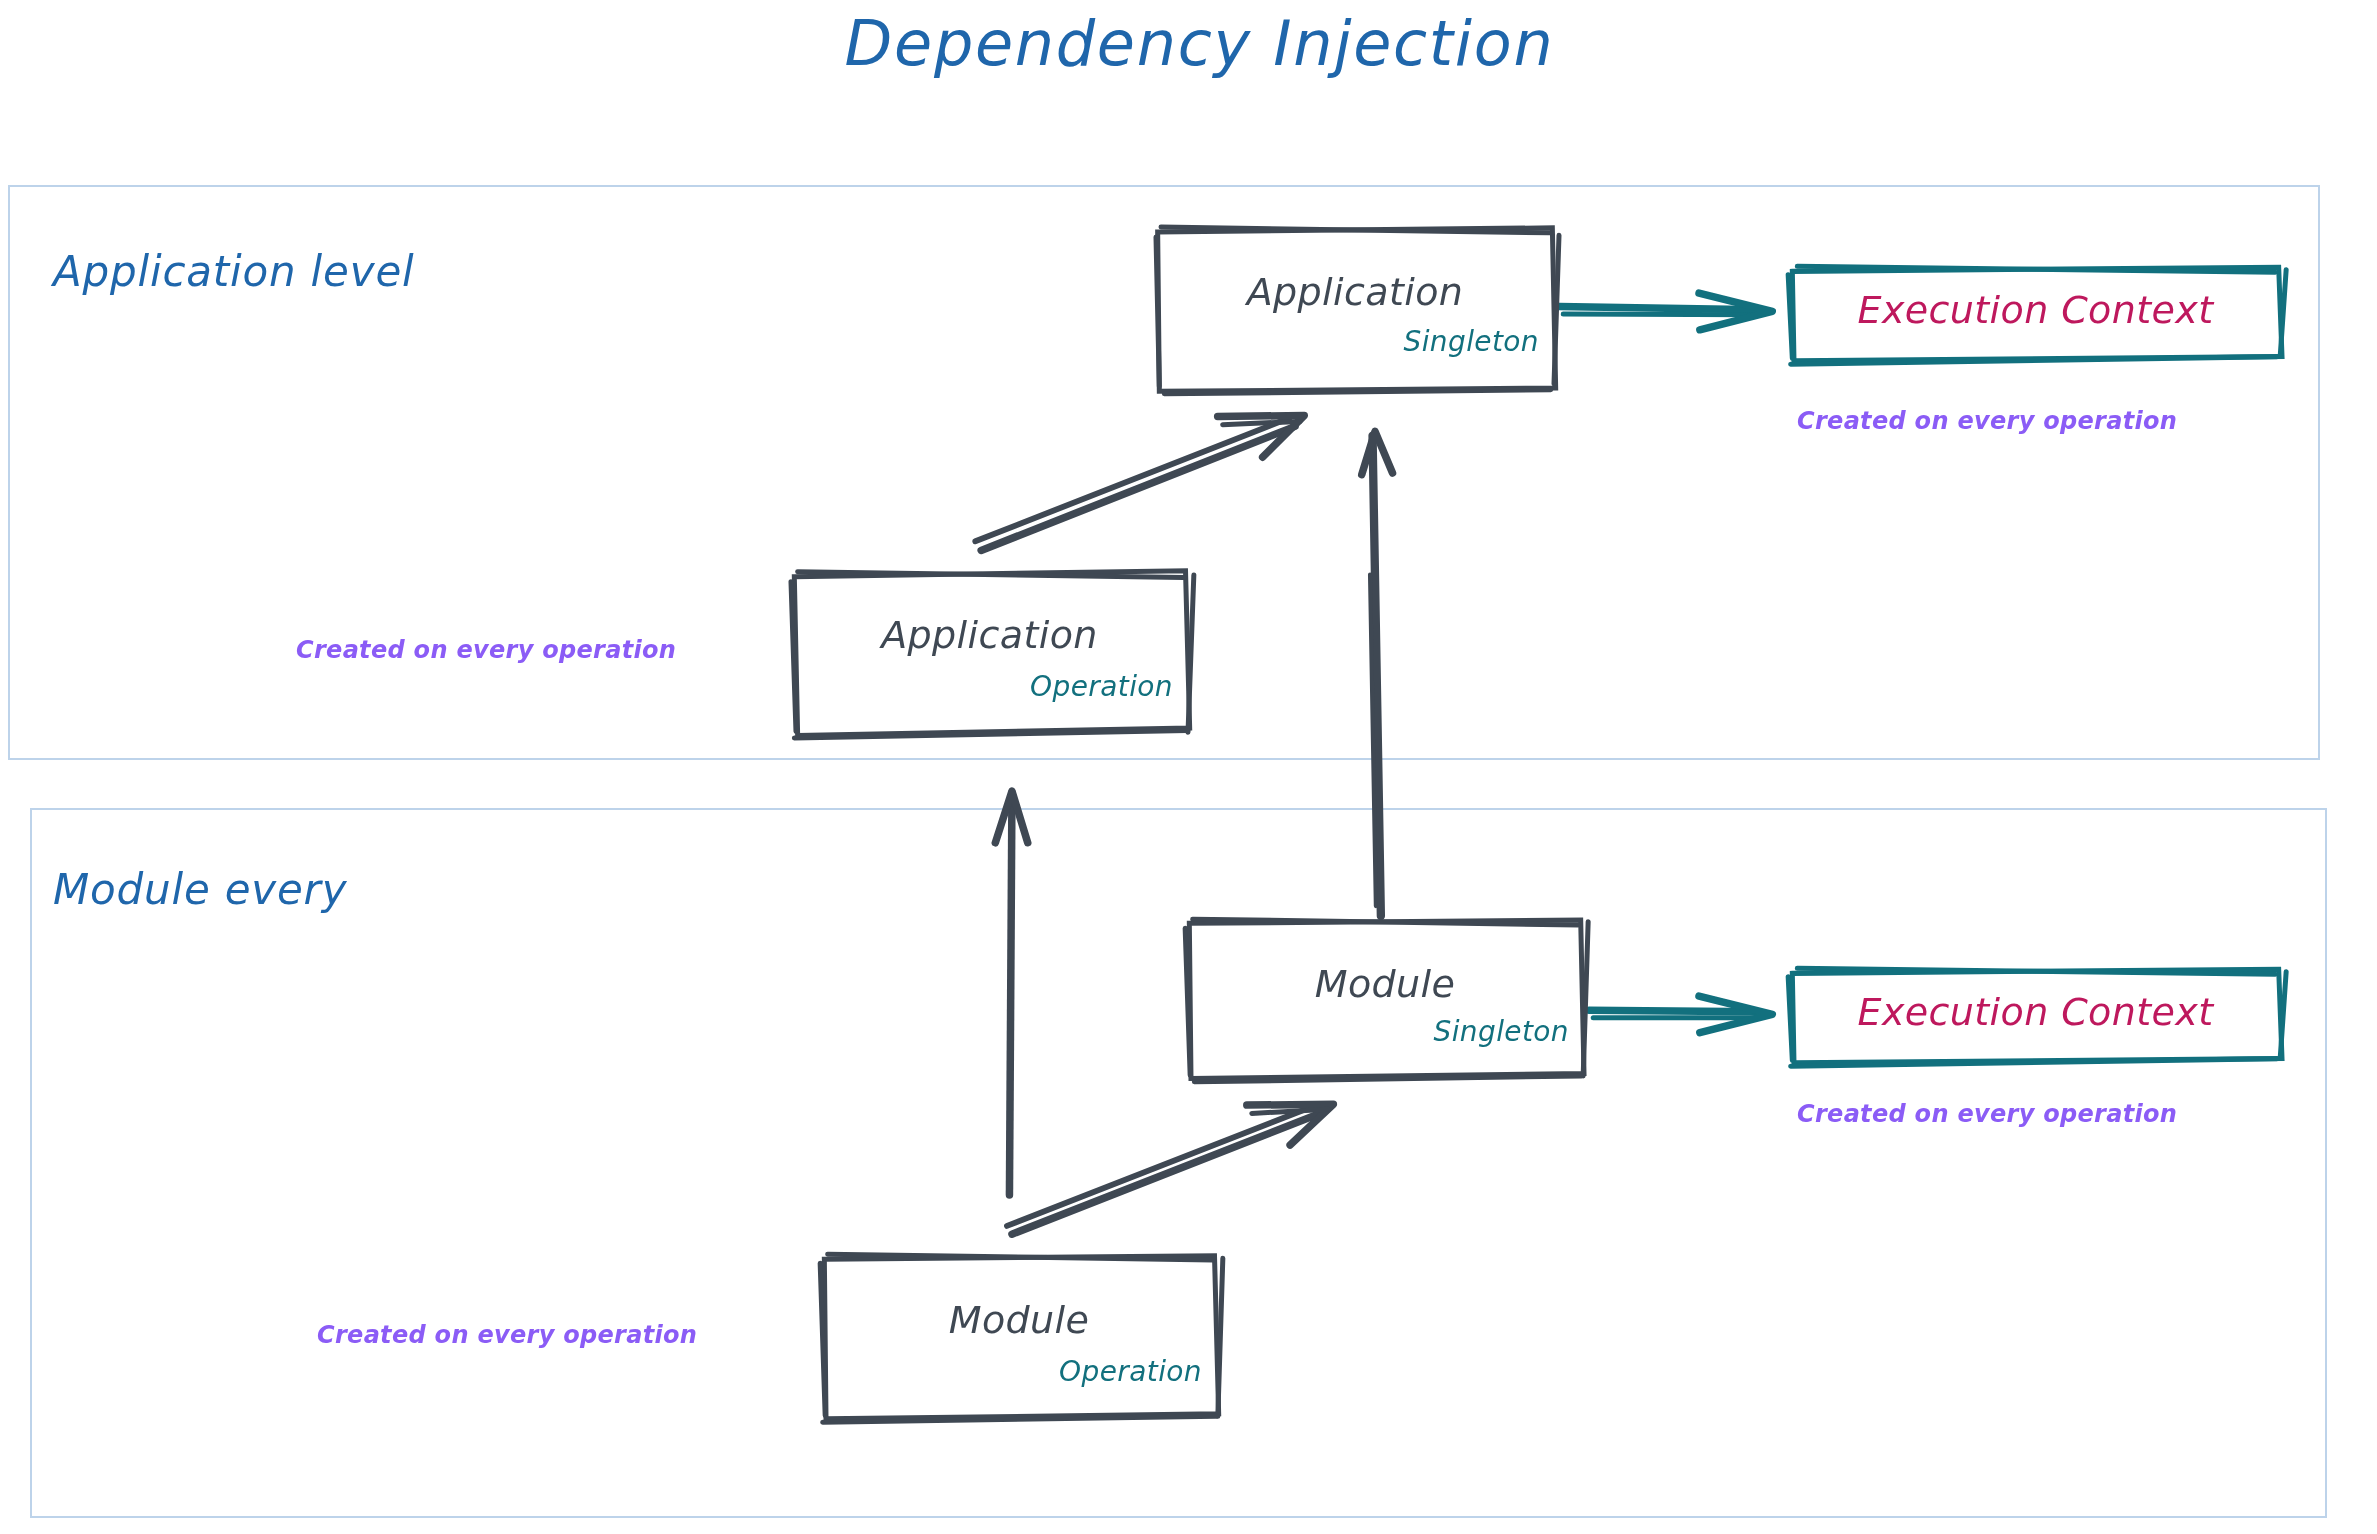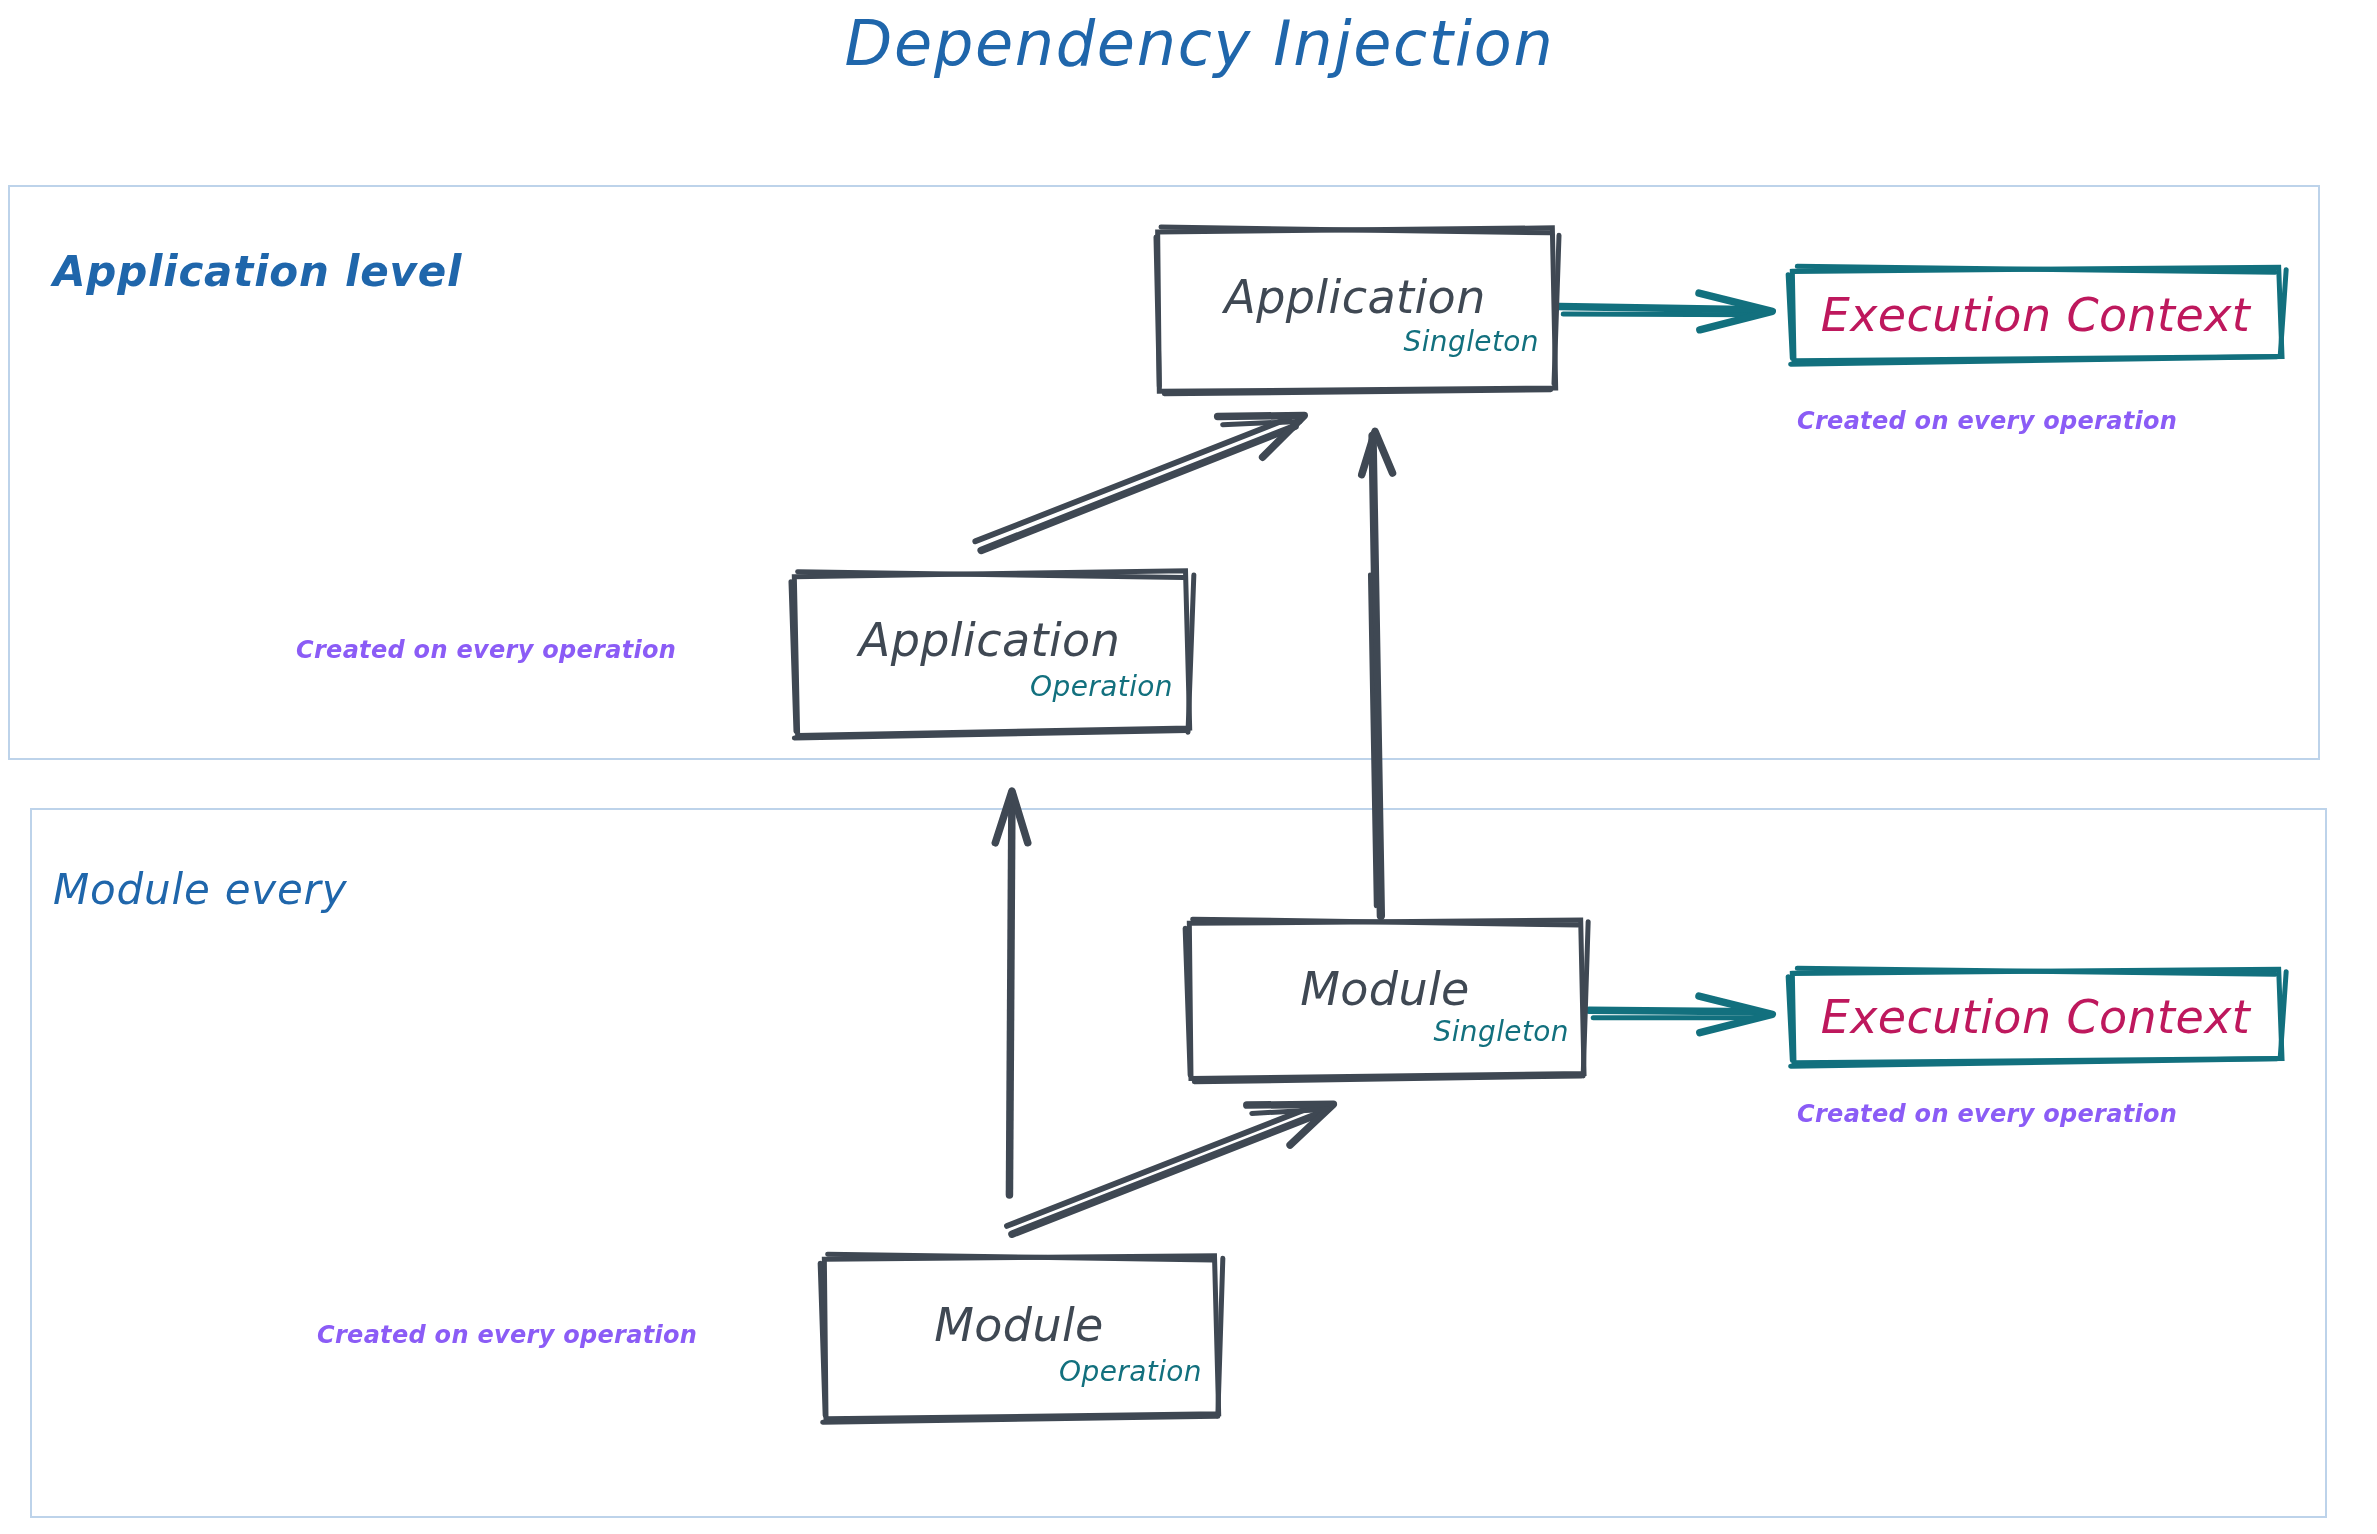--- a/index.html
+++ b/index.html
@@ -69,21 +69,21 @@
 
   .panel-label {
     position: absolute;
     color: #1f66ab;
     font-size: 42px;
     font-style: italic;
     letter-spacing: 0.8px;
     white-space: nowrap;
     font-family: "DejaVu Sans", sans-serif;
   }
-  #label-app { left: 53px; top: 247px; font-weight: bold; }
+  #label-app { left: 53px; top: 247px; }
   #label-mod { left: 53px; top: 865px; }
 
   
   .sketchbox {
     position: absolute;
     box-sizing: border-box;
   }
   .sketchbox .bx-svg {
     position: absolute;
     left: -10px;
@@ -91,21 +91,21 @@
     width: calc(100% + 20px);
     height: calc(100% + 20px);
     overflow: visible;
   }
   .bx-title {
     position: absolute;
     left: 0;
     width: 100%;
     text-align: center;
     color: #3f4853;
-    font-size: 46px;
+    font-size: 38px;
     font-style: italic;
     letter-spacing: 0.4px;
     font-family: "DejaVu Sans", sans-serif;
   }
   .bx-sub {
     position: absolute;
     right: 15px;
     color: #12707e;
     font-size: 28px;
     font-style: italic;

